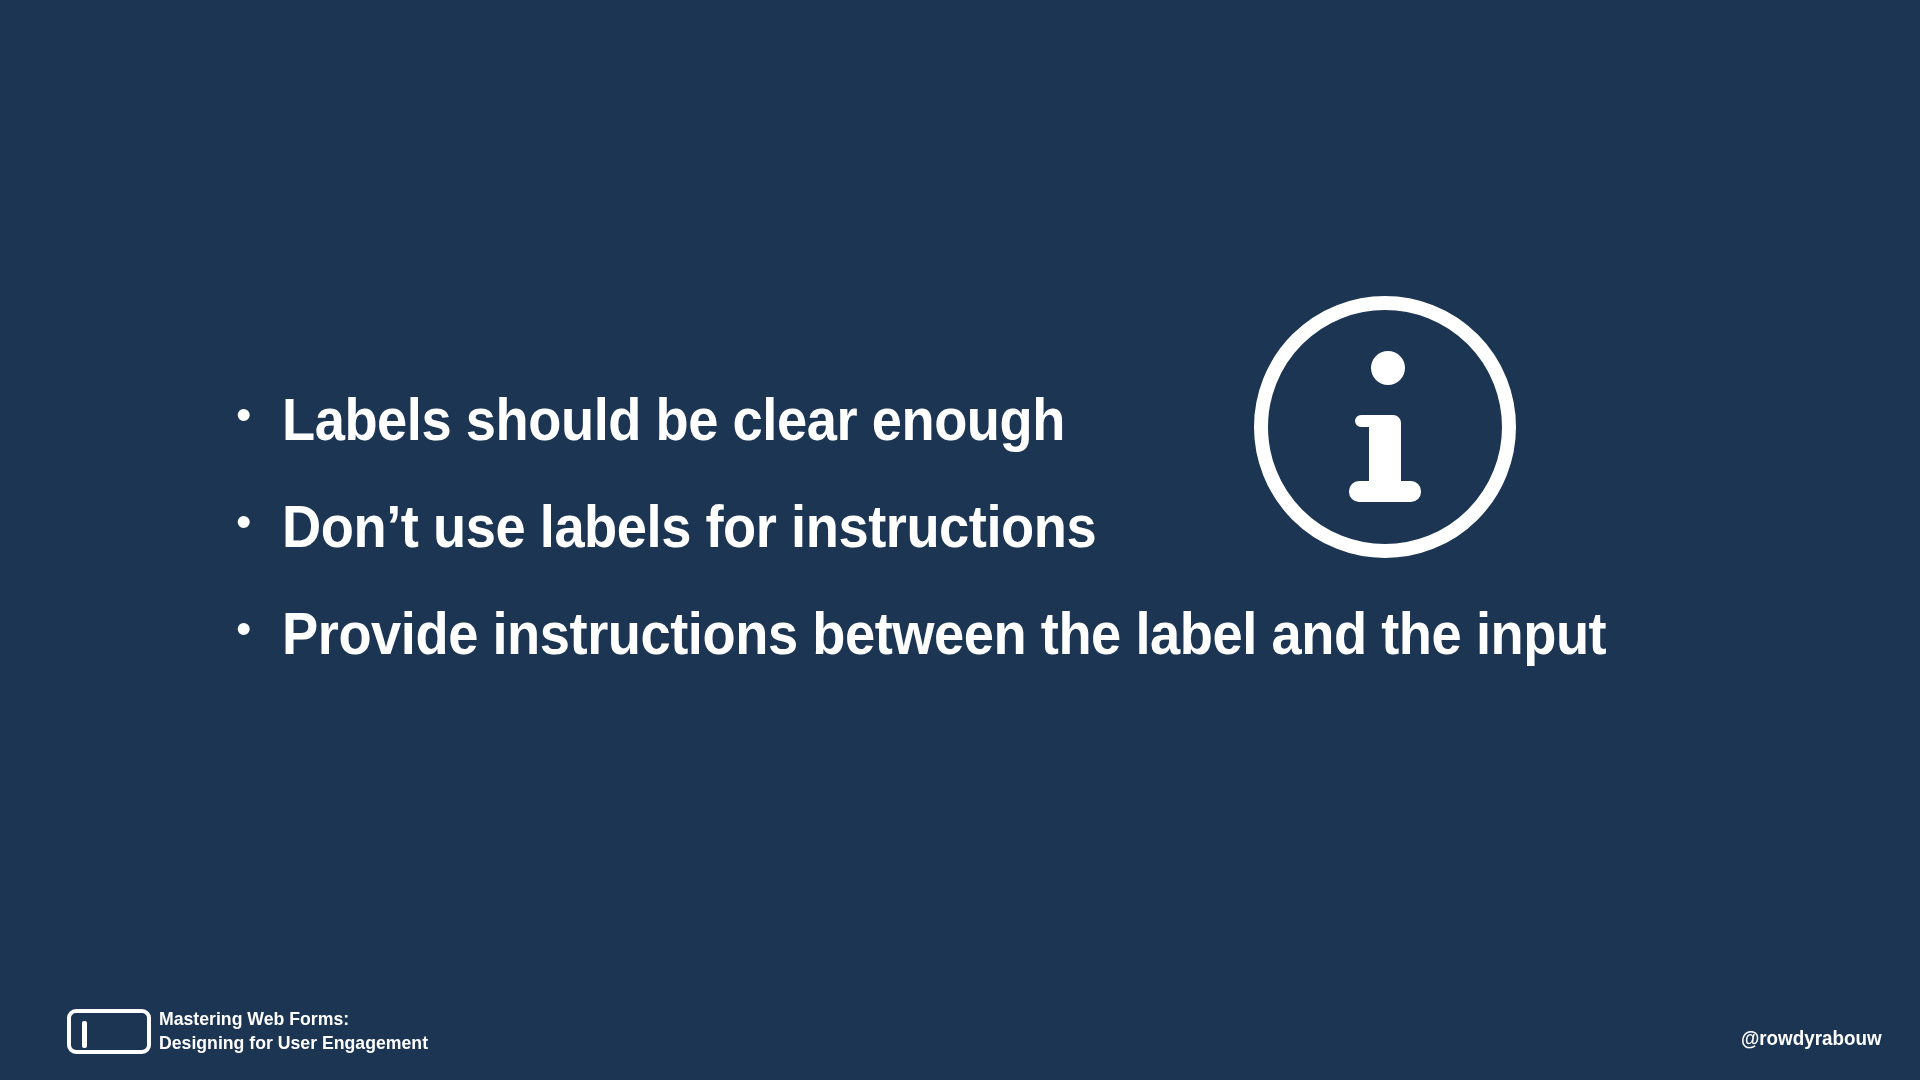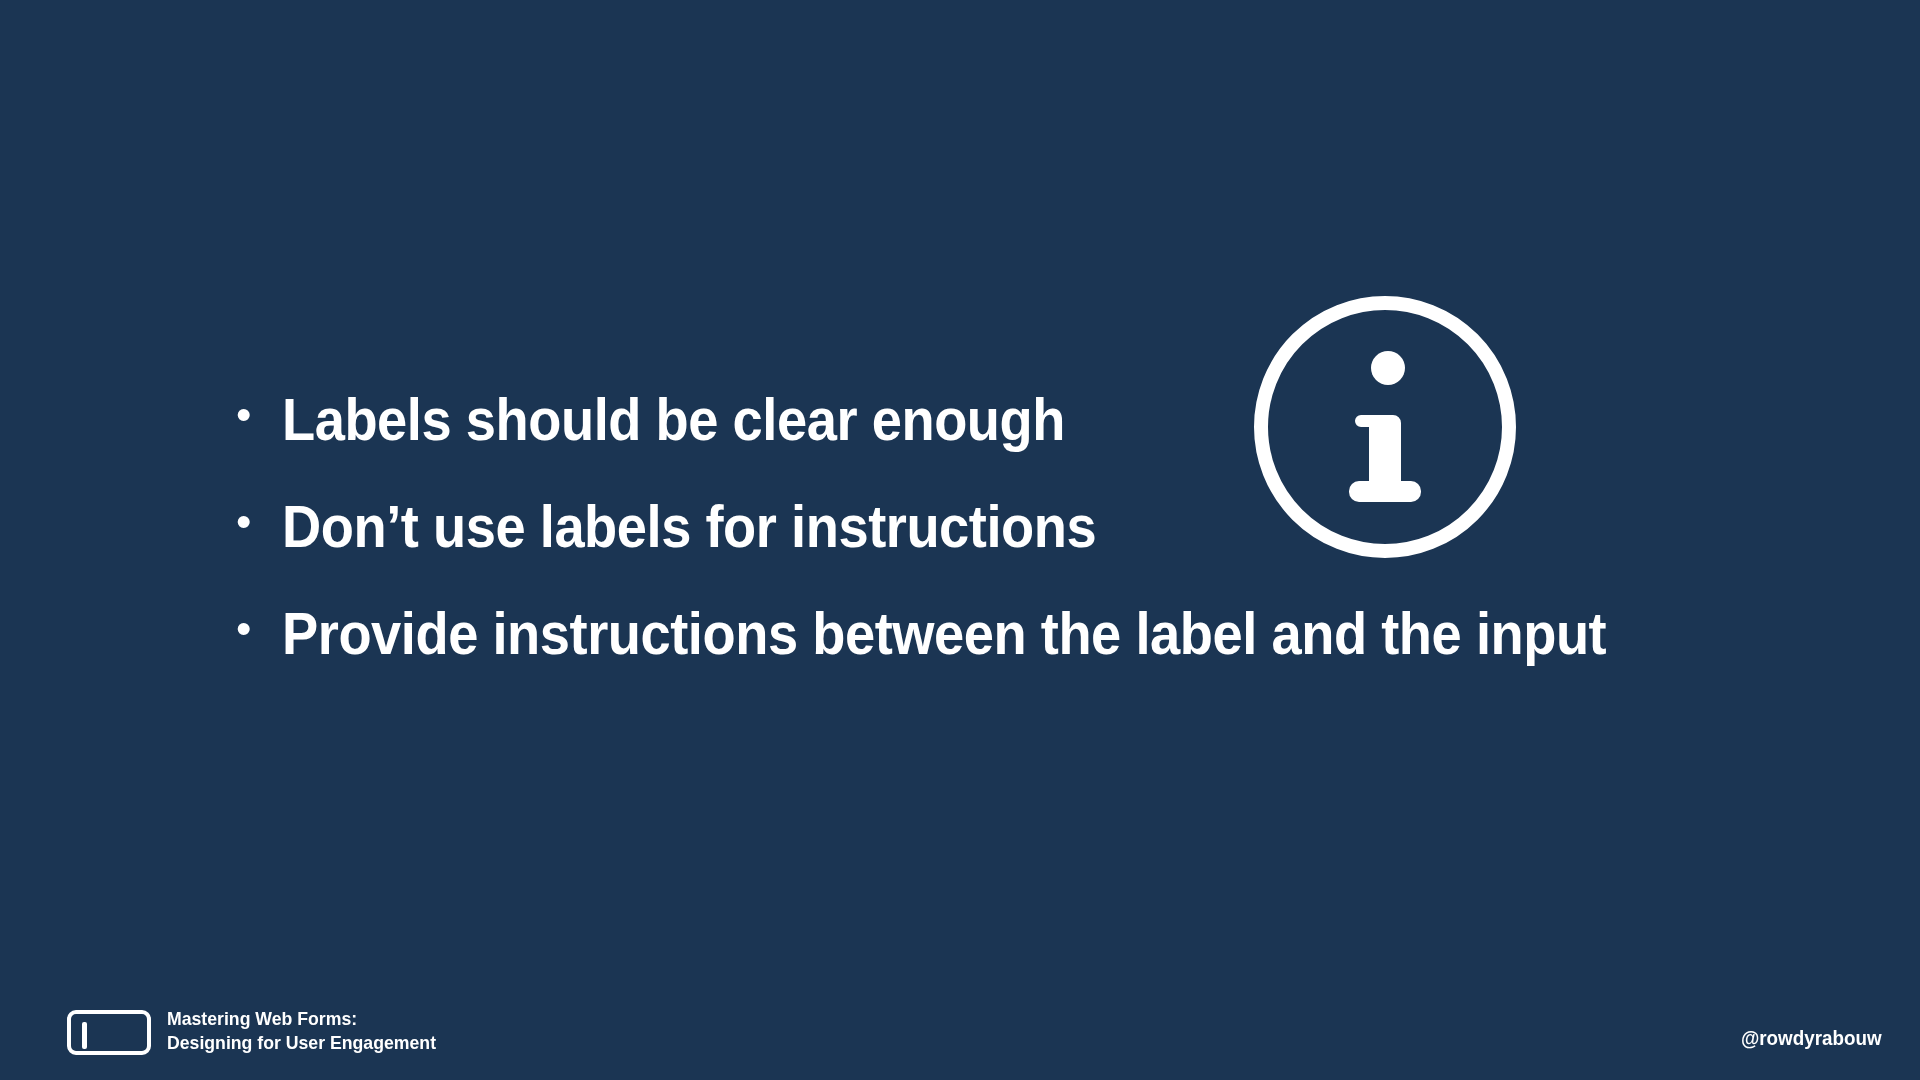--- a/index.html
+++ b/index.html
@@ -73,22 +73,22 @@
     width: 262px;
     height: 262px;
   }
 
   
   .footer-brand {
     position: absolute;
     left: 57px;
     bottom: 25px;
     display: flex;
-    align-items: flex-end;
-    gap: 16px;
+    align-items: center;
+    gap: 8px;
     padding-left: 10px;
   }
 
   .brand-mark {
     width: 84px;
     height: 45px;
     border: 4px solid #ffffff;
     border-radius: 9px;
     position: relative;
     flex: 0 0 84px;

